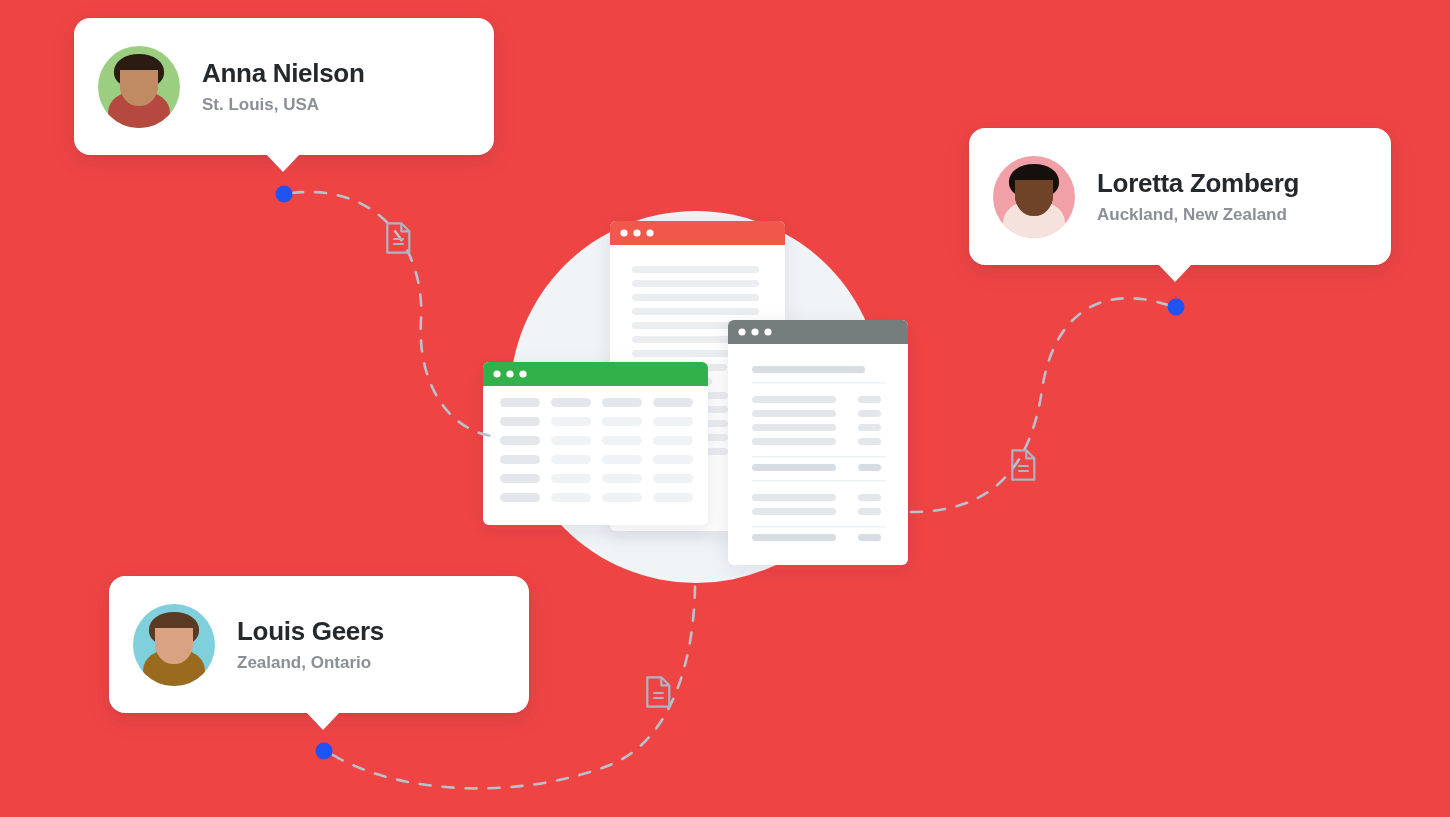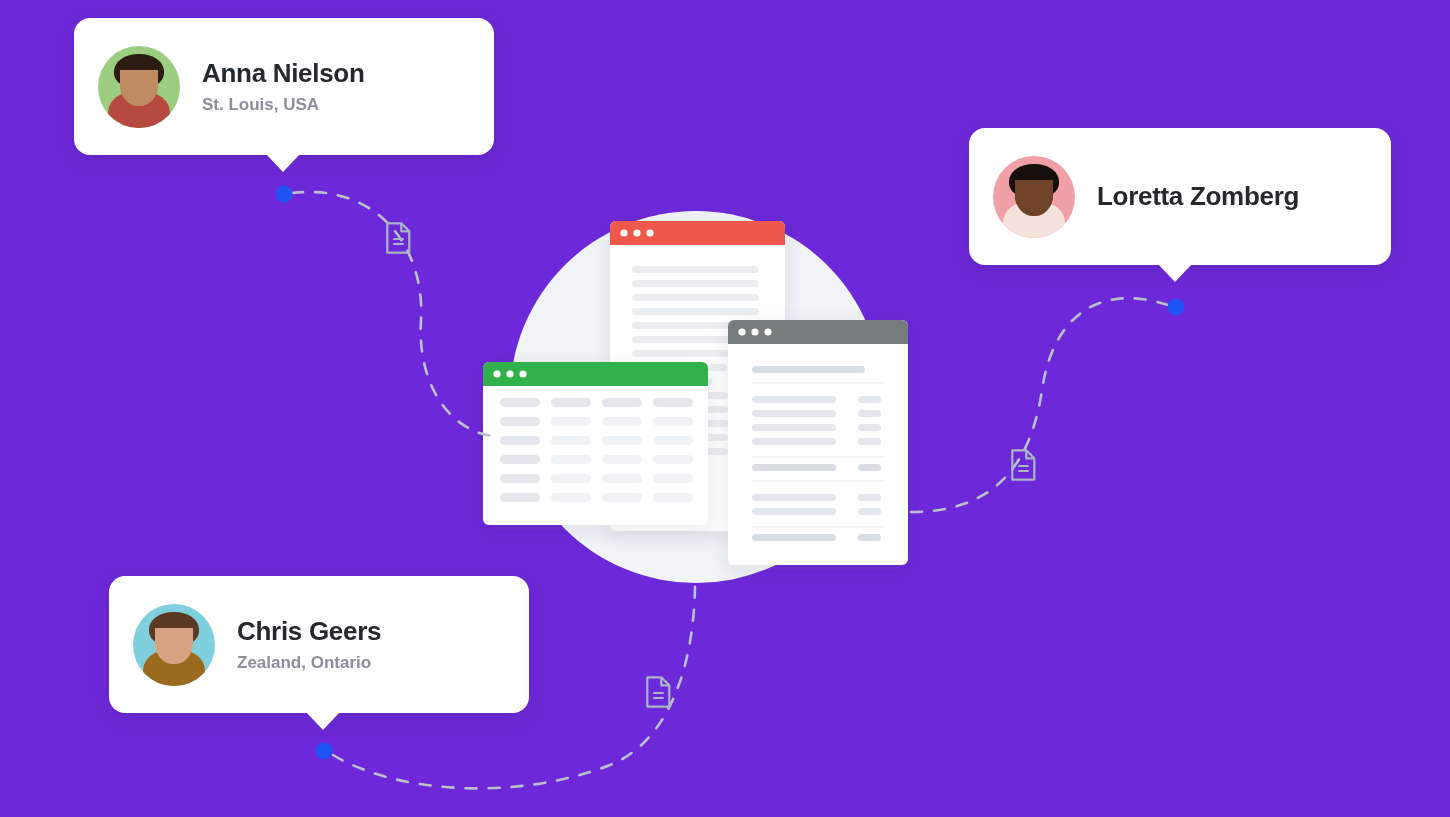--- a/index.html
+++ b/index.html
@@ -2,21 +2,21 @@
 <html><head>
 <meta charset="utf-8">
 <style>
   * { box-sizing: border-box; margin: 0; padding: 0; }
   html, body {
     width: 1450px; height: 817px;
     background: #ffffff;
     font-family: "Liberation Sans", sans-serif;
     overflow: hidden;
   }
-  #stage { position: relative; width: 1450px; height: 817px; background: #6d28d9; }
+  #stage { position: relative; width: 1450px; height: 817px; background: #ef4444; }
 
   
   .paths { position: absolute; left: 0; top: 0; width: 1450px; height: 817px; }
 
   
   .illu { position: absolute; left: 0; top: 0; width: 1450px; height: 817px; }
 
   
   .card {
     position: absolute;
@@ -214,32 +214,33 @@
       <div class="card" style="left: 969px; top: 128px; width: 422px; height: 137px;">
       <div class="avatar">
       <div class="av-img" style="background:#F0A0A6"></div>
       <div class="face" style="left:12%;top:56%;width:76%;height:60%;border-radius:44% 44% 0 0;background:#F6E2DC"></div>
       <div class="face" style="left:27%;top:22%;width:46%;height:52%;border-radius:48%;background:#6E4327"></div>
       <div class="face" style="left:20%;top:10%;width:60%;height:42%;border-radius:50% 50% 42% 42%;background:#16100D"></div>
       <div class="face" style="left:27%;top:30%;width:46%;height:40%;border-radius:0 0 48% 48%;background:#6E4327"></div>
     </div>
       <div class="card-text">
         <div class="c-name">Loretta Zomberg</div>
+        <div class="c-loc">Auckland, New Zealand</div>
       </div>
       </div>
       <div class="card-tail" style="left: 1158px; top: 264px;"></div>
       <div class="card" style="left: 109px; top: 576px; width: 420px; height: 137px;">
       <div class="avatar">
       <div class="av-img" style="background:#7FD0DC"></div>
       <div class="face" style="left:12%;top:56%;width:76%;height:60%;border-radius:44% 44% 0 0;background:#9A6B1E"></div>
       <div class="face" style="left:27%;top:22%;width:46%;height:52%;border-radius:48%;background:#D9A283"></div>
       <div class="face" style="left:20%;top:10%;width:60%;height:42%;border-radius:50% 50% 42% 42%;background:#5A3A22"></div>
       <div class="face" style="left:27%;top:30%;width:46%;height:40%;border-radius:0 0 48% 48%;background:#D9A283"></div>
     </div>
       <div class="card-text">
-        <div class="c-name">Chris Geers</div>
+        <div class="c-name">Louis Geers</div>
         <div class="c-loc">Zealand, Ontario</div>
       </div>
       </div>
       <div class="card-tail" style="left: 306px; top: 712px;"></div>
     </div>
 
 </div>
 
 </body></html>

